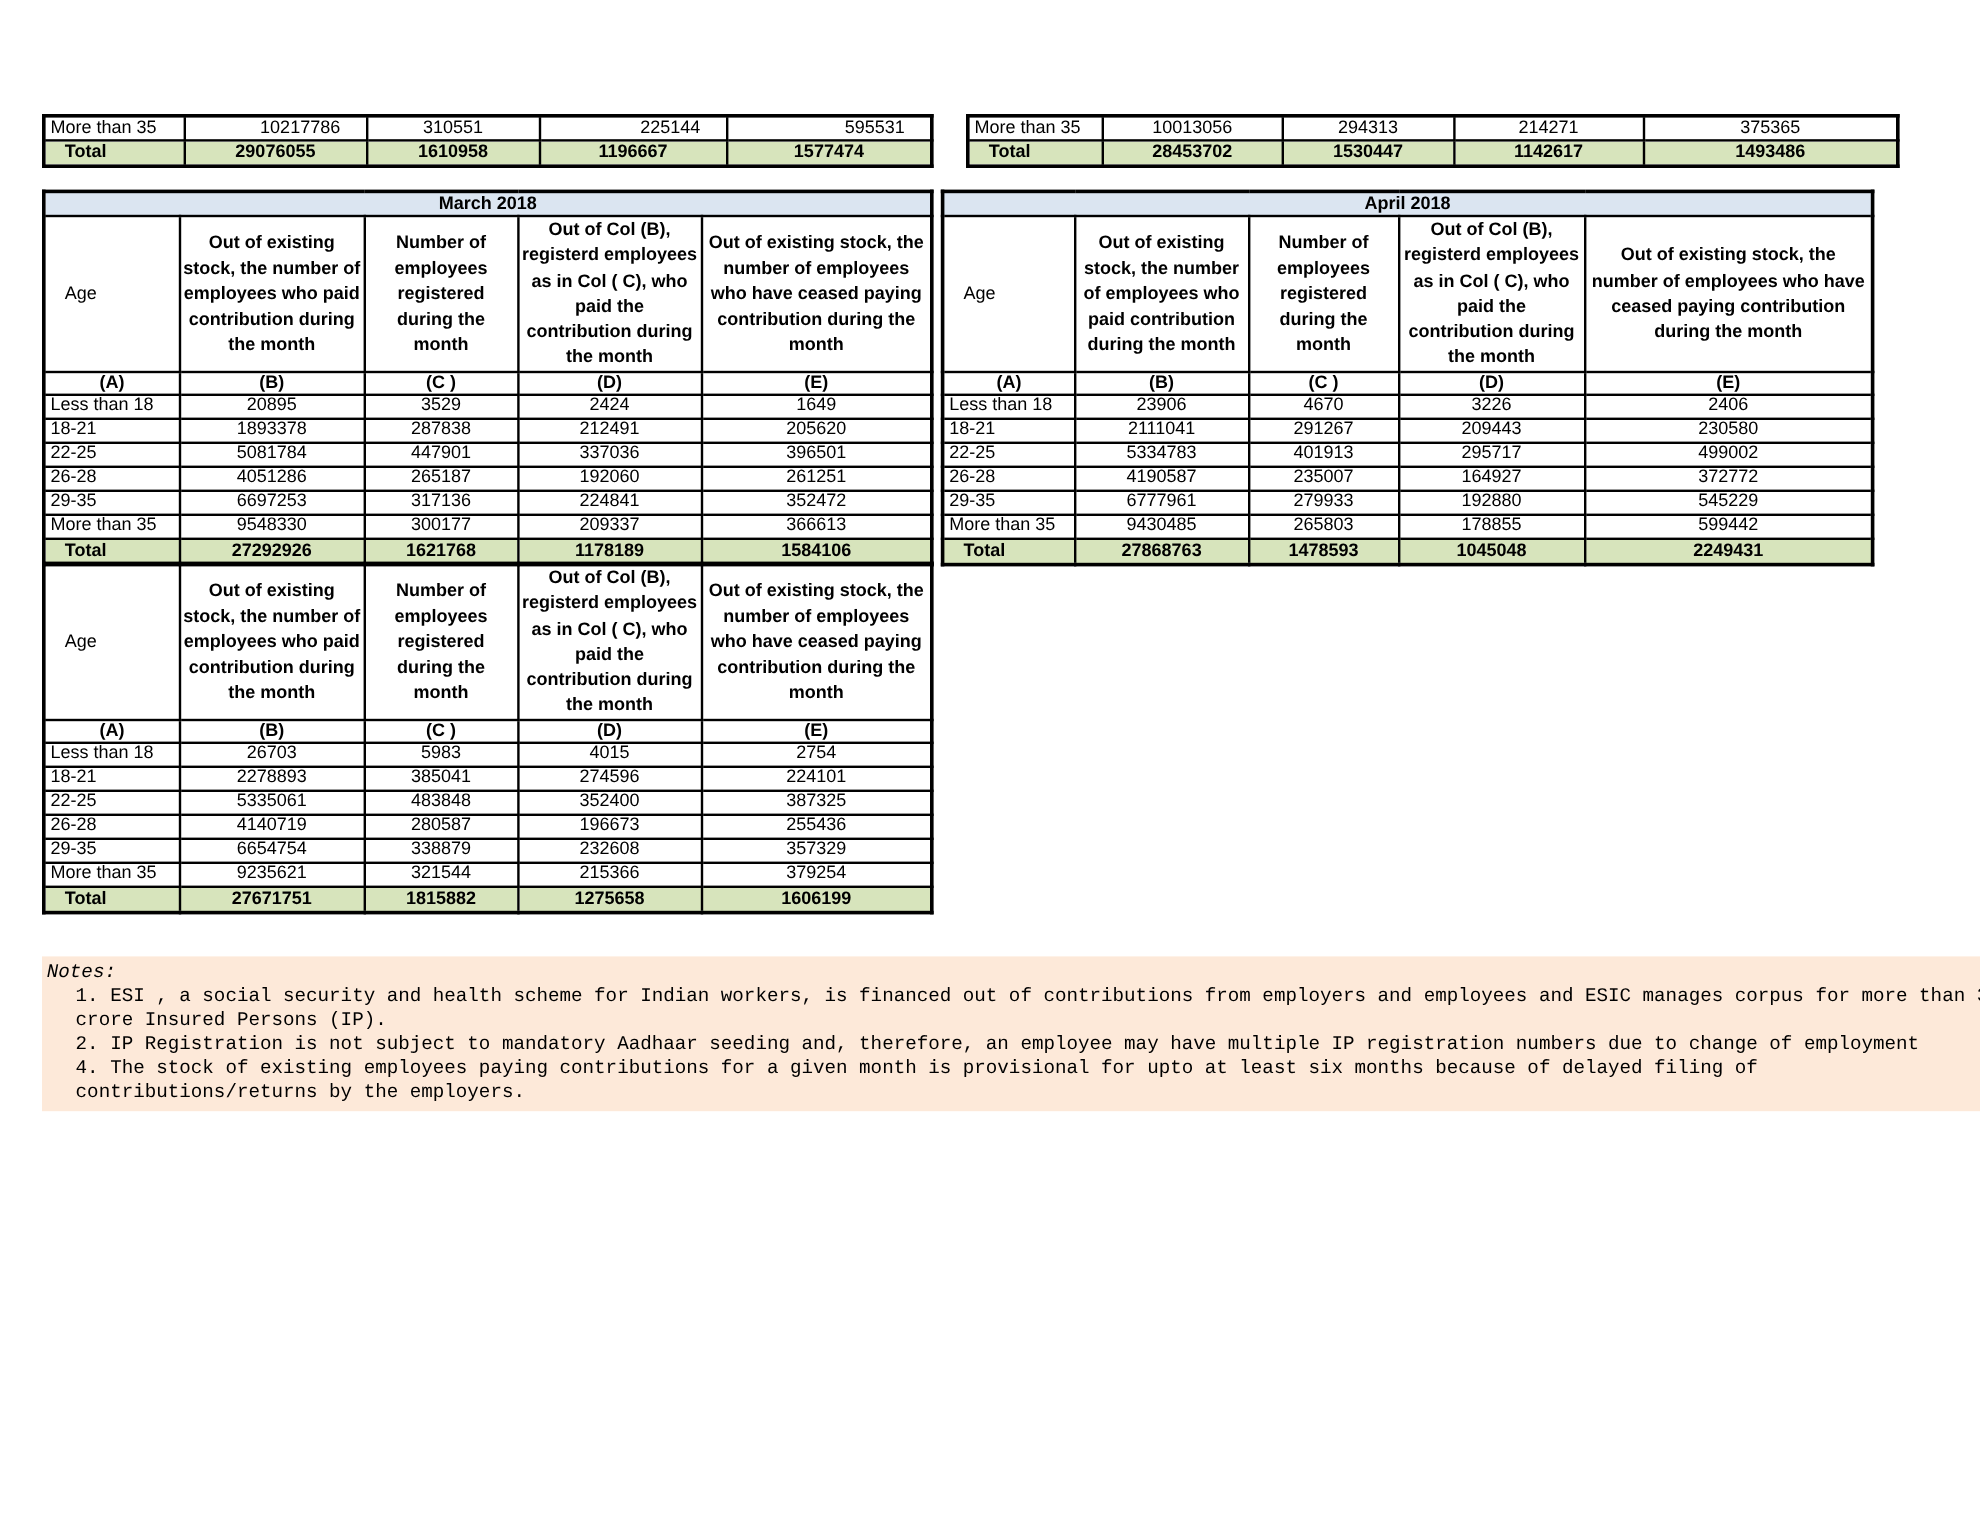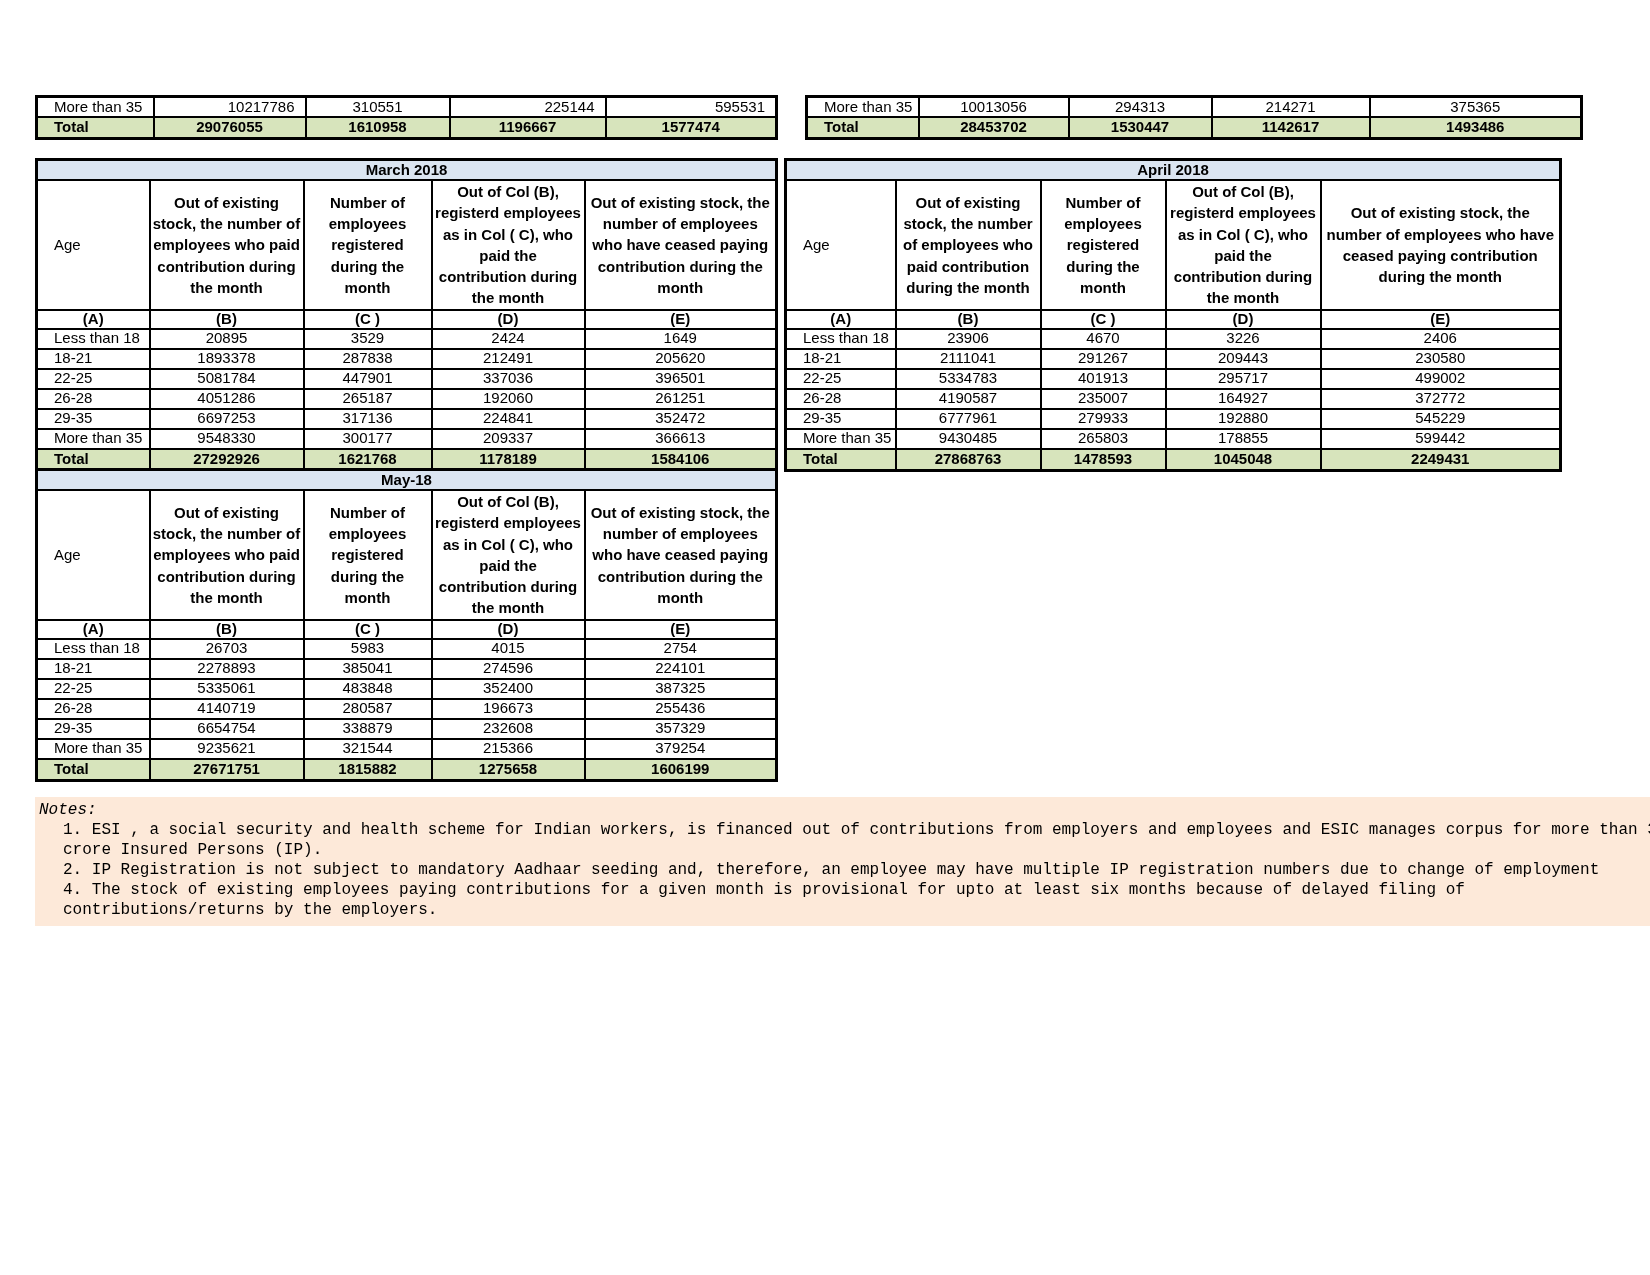--- a/index.html
+++ b/index.html
@@ -19,23 +19,23 @@
     padding:0 3px;overflow:hidden;vertical-align:middle;
   }
   td.title{
     background:var(--title-bar);font-weight:bold;text-align:center;height:18px;font-size:15px;
   }
   tr.hdr td{height:110px;font-weight:bold;text-align:center;white-space:normal;
     line-height:1.42;font-size:15px;padding:0 2px;}
   tr.hdr td.agehdr{text-align:left;font-weight:normal;padding-left:16px;}
   tr.letters td{height:16px;font-weight:bold;text-align:center;white-space:nowrap;}
   tr.data td{height:18px;white-space:nowrap;}
-  tr.data td.lbl{text-align:left;padding-left:16px;}
+  tr.data td.lbl{text-align:left;padding-left:4px;}
   tr.data td.num{text-align:center;}
-  tr.data td.num.r{text-align:right;padding-right:10px;margin-top:33px;}
+  tr.data td.num.r{text-align:right;padding-right:21px;margin-top:33px;}
   tr.total td{height:19px;background:var(--total-row);font-weight:bold;white-space:nowrap;}
   tr.total td.lbl{text-align:left;padding-left:16px;}
   tr.total td.num{text-align:center;}
   .notes{position:absolute;left:35px;top:797px;width:1642px;font-size:16px;font-family:Liberation Mono, monospace;}
   .notes-bg{background:var(--notes-bg);padding:3px 8px 6px 4px;}
   .notes-label{font-style:italic;line-height:20px;}
   .note-item{line-height:20px;white-space:pre-wrap;margin-left:24px;}
   .notes-release{font-weight:bold;line-height:20px;margin-top:2px;padding-left:4px;}
 </style>
 </head>
@@ -260,23 +260,20 @@
 <div class="tblwrap" style="left:35px;top:468px;">
     <table>
       <colgroup>
         <col style="width:113px">
         <col style="width:154px">
         <col style="width:128px">
         <col style="width:153px">
         <col style="width:192px">
       </colgroup>
       <tbody>
-        <tr>
-          <td class="title" colspan="5">May-18</td>
-        </tr>
         <tr class="hdr">
           <td class="agehdr">Age</td>
           <td>Out of existing stock, the number of employees who paid contribution during the month</td>
           <td>Number of employees registered during the month</td>
           <td>Out of Col (B), registerd employees as in Col ( C), who paid the contribution during the month</td>
           <td>Out of existing stock, the number of  employees  who have ceased paying contribution during the month</td>
         </tr>
         <tr class="letters">
           <td>(A)</td>
           <td>(B)</td>

